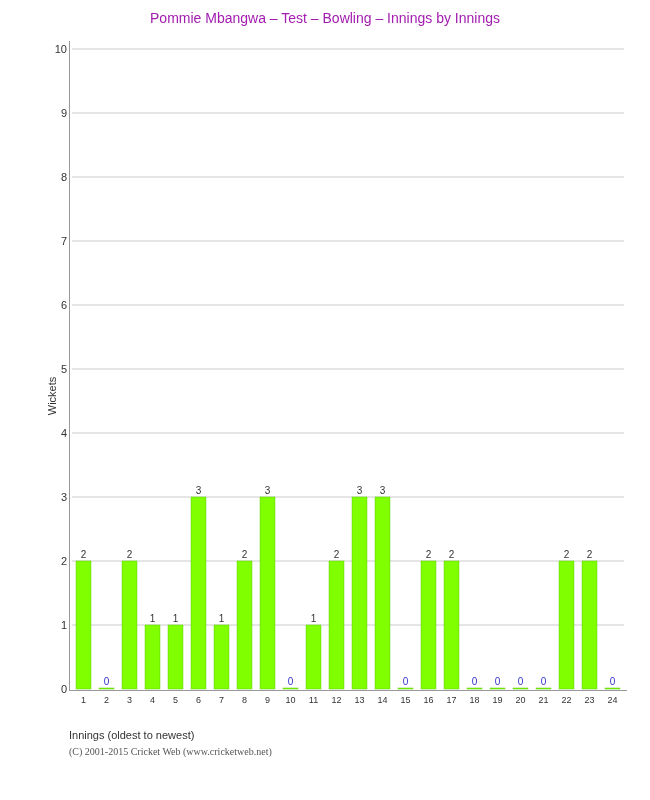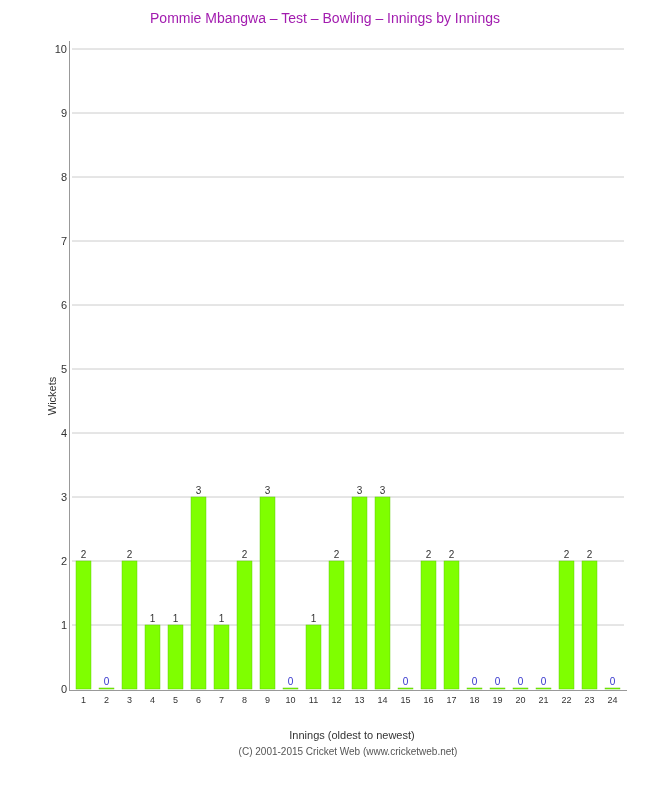--- a/index.html
+++ b/index.html
@@ -138,21 +138,21 @@
           <text x="519.5" y="517" text-anchor="middle" font-size="10" fill="#333" font-family="Arial, sans-serif">2</text>
           <text x="519.5" y="662" text-anchor="middle" font-size="9" fill="#333" font-family="Arial, sans-serif">23</text>
           <rect x="535.025" y="647" width="14.950000000000001" height="1" fill="#7fff00" stroke="#5dcc00" stroke-width="0.5"></rect>
           <text x="542.5" y="644" text-anchor="middle" font-size="10" fill="#3333cc" font-family="Arial, sans-serif">0</text>
           <text x="542.5" y="662" text-anchor="middle" font-size="9" fill="#333" font-family="Arial, sans-serif">24</text>
         </svg>
     </div>
 
     <div style="
       position:absolute; bottom:20px; left:44px; right:0;
-      text-align:center; font-size:11px; color:#333; font-family:Arial,sans-serif;
+      font-size:11px; color:#333; font-family:Arial,sans-serif;
     ">Innings (oldest to newest)</div>
 
     <div style="
       position:absolute; bottom:4px; left:44px; right:8px;
-      text-align:center; font-size:10px; color:#555; font-family:Liberation Sans, sans-serif;
+      text-align:left; font-size:10px; color:#555; font-family:Liberation Serif, serif;
     ">(C) 2001-2015 Cricket Web (www.cricketweb.net)</div>
   </div>
 </div>
 
 </body></html>

